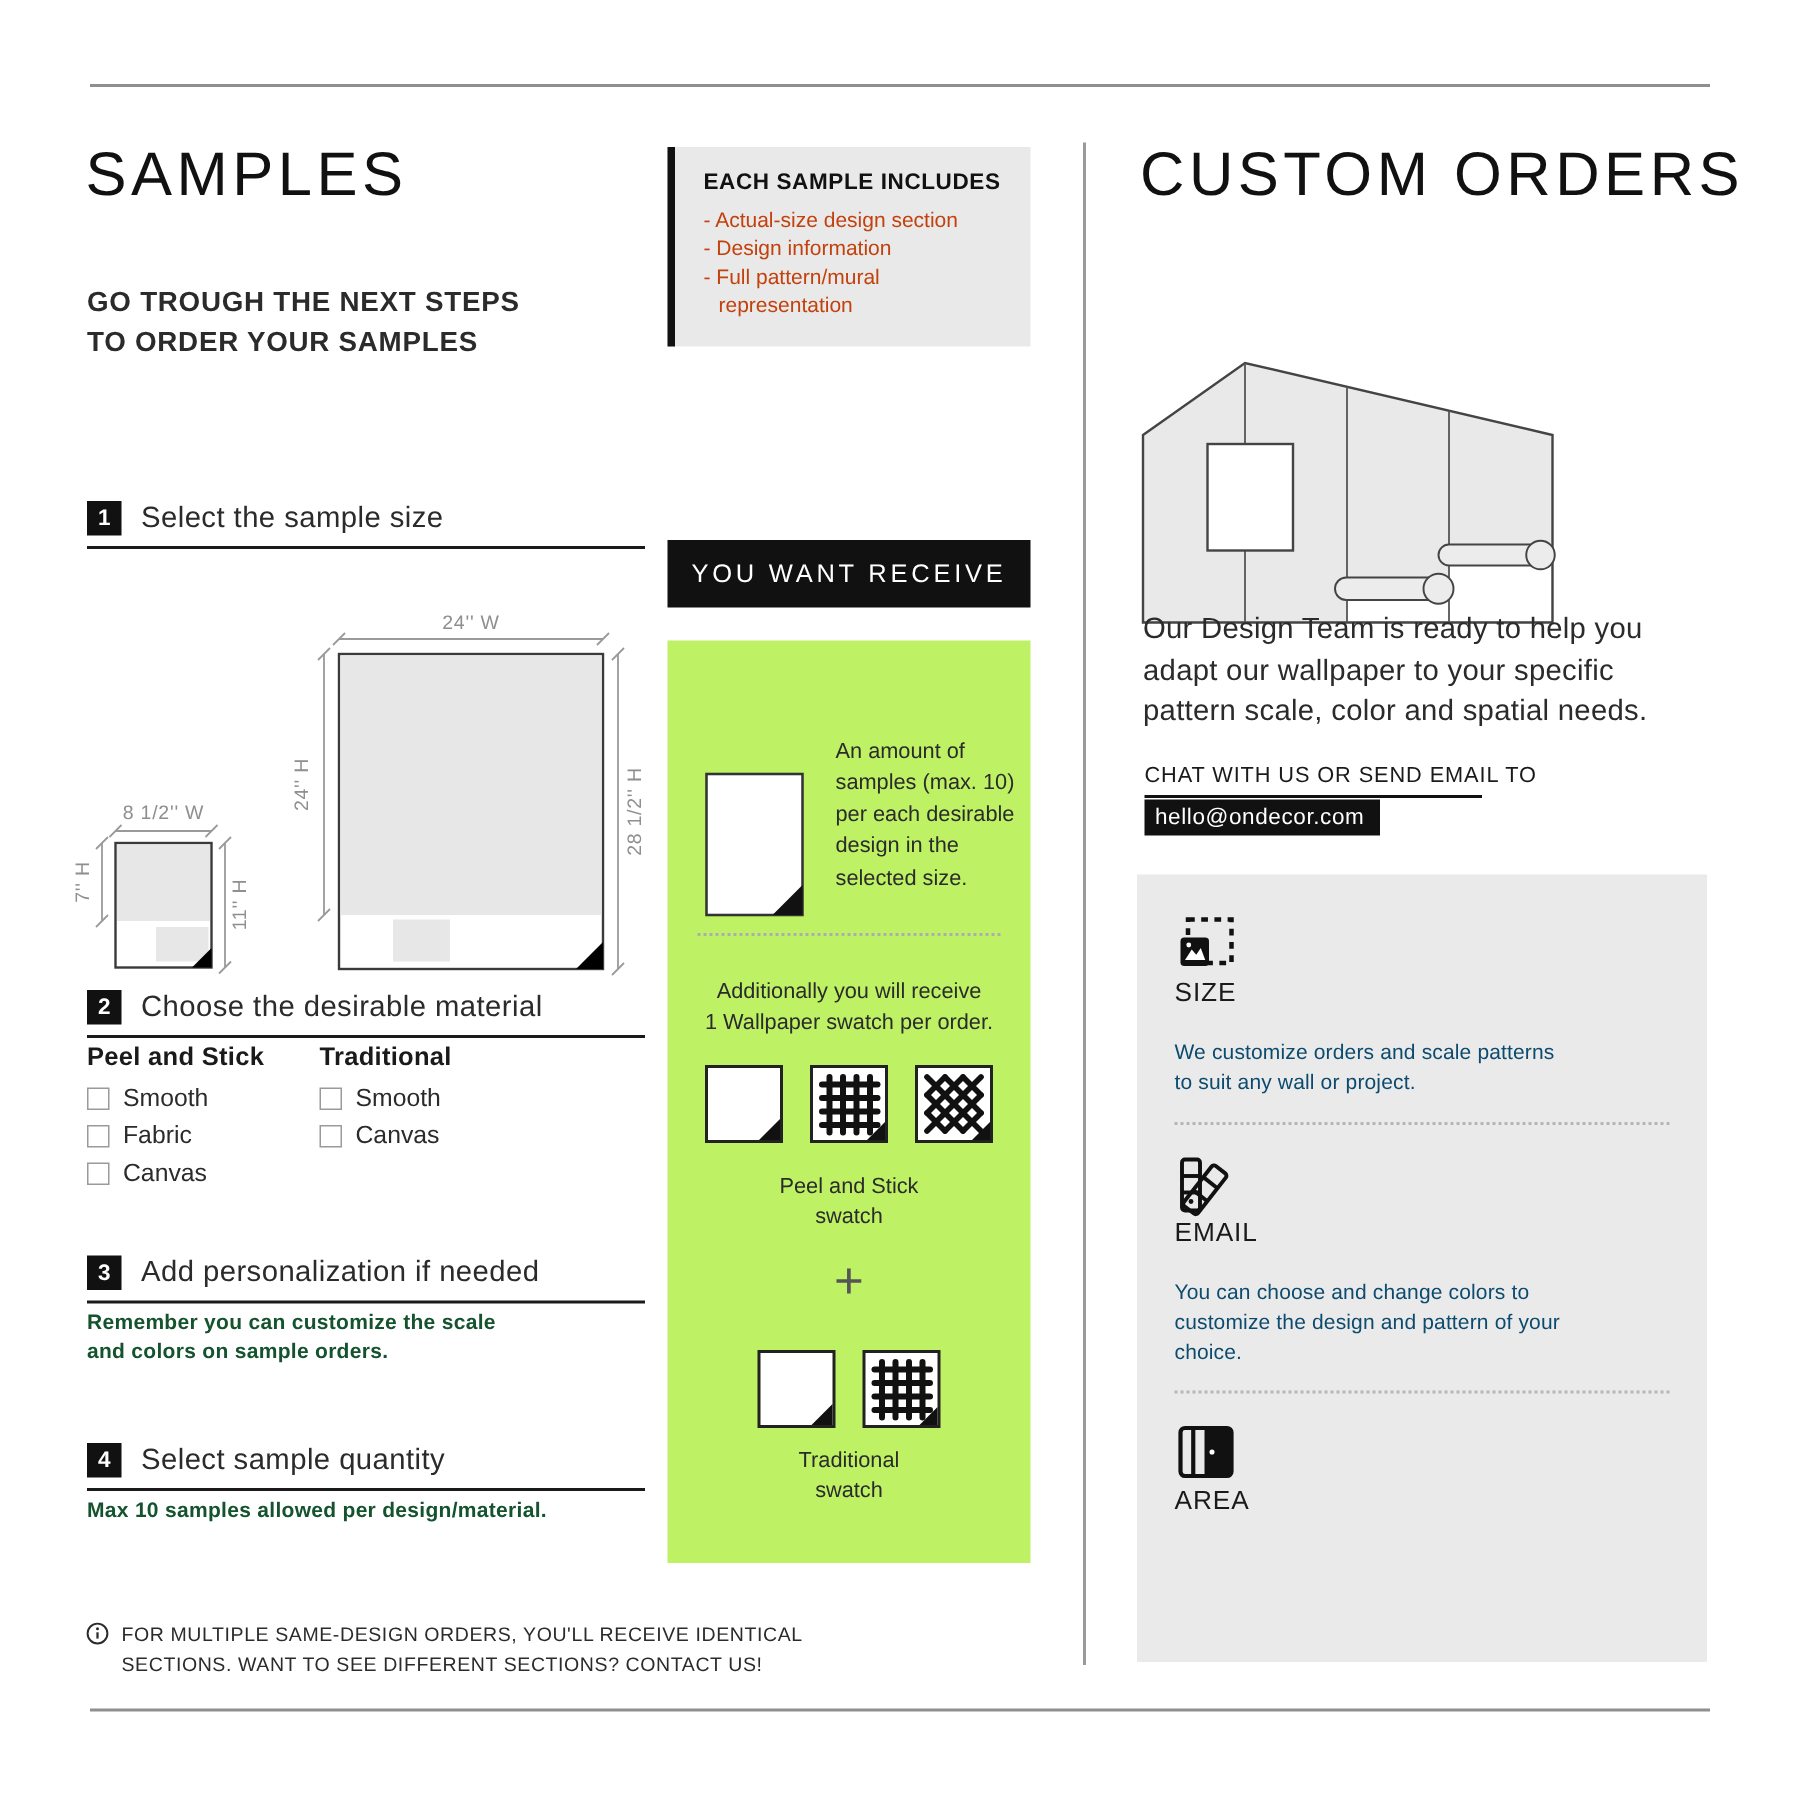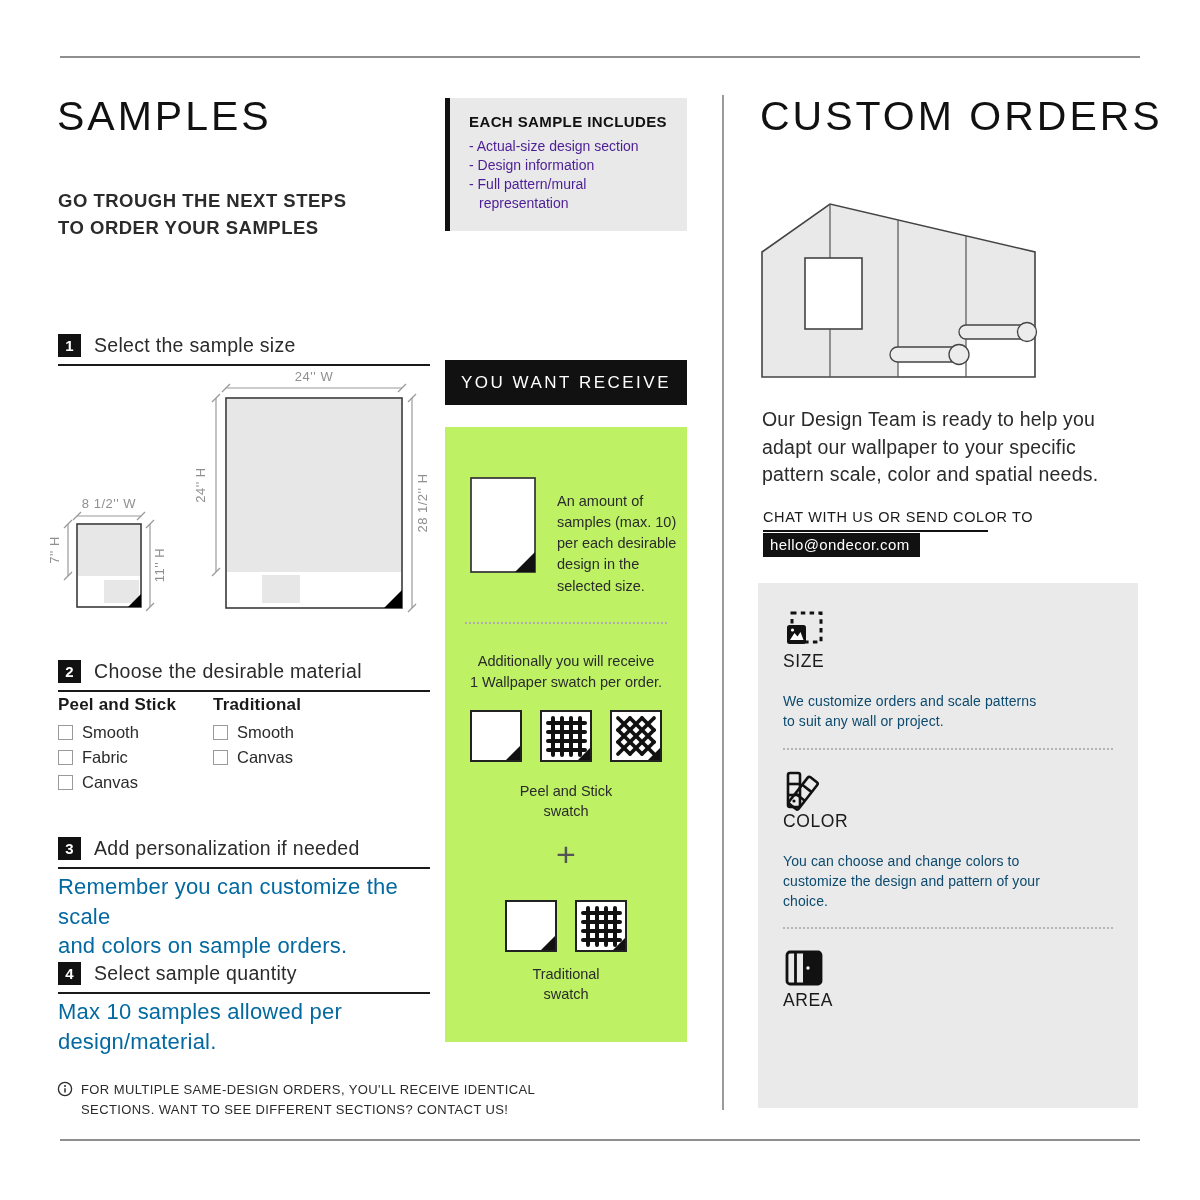--- a/index.html
+++ b/index.html
@@ -1,42 +1,42 @@
 <!DOCTYPE html>
 <html><head>
 <meta charset="utf-8">
 <style>
   html,body{margin:0;padding:0;background:#fff;}
   #page{position:relative;width:1200px;height:1200px;background:#ffffff;
         font-family:"Liberation Sans","DejaVu Sans",sans-serif;color:#222;overflow:hidden;}
-  .abs{position:absolute;}
+  .abs{position:absolute;margin-top:38px;}
   .rule{position:absolute;background:#8f8f8f;height:2px;width:1080px;left:60px;}
   .vdivider{position:absolute;left:722px;top:95px;width:2px;height:1015px;background:#9a9a9a;}
   .big-title{position:absolute;font-size:41px;letter-spacing:3px;color:#111;font-weight:400;}
   .intro{position:absolute;font-size:18.5px;line-height:1.45;letter-spacing:.5px;color:#2b2b2b;white-space:pre-line;font-weight:bold;}
   
   .step-head{position:absolute;left:58px;width:372px;border-bottom:2px solid #1a1a1a;
              padding-bottom:7px;display:flex;align-items:center;gap:13px;}
   .step-num{width:23px;height:23px;background:#111;color:#fff;font-size:15px;font-weight:bold;
             display:flex;align-items:center;justify-content:center;flex:0 0 auto;}
   .step-title{font-size:19.5px;color:#2b2b2b;letter-spacing:.3px;}
-  .step-body{position:absolute;left:58px;font-size:22px;line-height:1.35;letter-spacing:.2px;color:#0369a1;white-space:pre-line;}
+  .step-body{position:absolute;left:58px;font-size:14px;line-height:1.35;letter-spacing:.2px;color:#14532d;white-space:pre-line;font-weight:bold;}
   
   .mat-col{position:absolute;top:695px;}
   .mat-title{font-size:17px;font-weight:bold;color:#1a1a1a;margin-bottom:8px;letter-spacing:.2px;}
   .mat-item{font-size:16.5px;color:#2b2b2b;margin-bottom:6px;display:flex;align-items:center;gap:9px;}
   .cbx{width:13px;height:13px;border:1.5px solid #9a9a9a;background:#fff;flex:0 0 auto;}
   
   .footnote{position:absolute;left:57px;top:1080px;display:flex;gap:8px;align-items:flex-start;}
   .footnote-text{font-size:13px;line-height:1.55;letter-spacing:.4px;color:#2b2b2b;white-space:pre-line;}
   
   .includes-box{position:absolute;left:445px;top:98px;width:242px;height:133px;background:#e9e9e9;
                 border-left:5px solid #111;box-sizing:border-box;padding:15px 12px 12px 19px;}
   .includes-title{font-size:15px;font-weight:bold;letter-spacing:.4px;color:#111;margin-bottom:7px;}
-  .inc-item{font-size:14px;line-height:1.35;color:#4c1d95;padding-left:10px;text-indent:-10px;white-space:pre-line;}
+  .inc-item{font-size:14px;line-height:1.35;color:#c2410c;padding-left:10px;text-indent:-10px;white-space:pre-line;}
   .receive-header{position:absolute;left:445px;top:360px;width:242px;height:45px;background:#111;color:#fff;
                   display:flex;align-items:center;justify-content:center;font-size:17px;letter-spacing:2.5px;}
   .receive-panel{position:absolute;left:445px;top:427px;width:242px;height:615px;background:#bef264;}
   .samples-text{position:absolute;left:112px;top:64px;width:126px;font-size:14.5px;line-height:1.46;color:#2b2b2b;white-space:pre-line;}
   .dotted-div{position:absolute;left:20px;top:195px;width:202px;border-top:2px dotted #adadad;}
   .additional-text{position:absolute;left:8px;top:224px;width:226px;text-align:center;font-size:14.5px;line-height:1.45;color:#2b2b2b;white-space:pre-line;}
   .swatch-row{position:absolute;left:0;width:242px;display:flex;justify-content:center;gap:18px;}
   .swatch-label{position:absolute;left:0;width:242px;text-align:center;font-size:14.5px;line-height:1.35;color:#2b2b2b;white-space:pre-line;}
   .plus-sign{position:absolute;left:0;width:242px;text-align:center;font-size:34px;color:#555;font-weight:400;}
   
@@ -303,21 +303,21 @@
         <rect x="133" y="155" width="72" height="15" rx="7.5" fill="#ececec" stroke="#444" stroke-width="1.3"></rect>
         <circle cx="202" cy="162.5" r="10" fill="#ececec" stroke="#444" stroke-width="1.3"></circle>
       </g>
     </svg>
   </div>
 
   <div class="right-intro">Our Design Team is ready to help you
 adapt our wallpaper to your specific
 pattern scale, color and spatial needs.</div>
 
-  <div class="chat-label">CHAT WITH US OR SEND COLOR TO</div>
+  <div class="chat-label">CHAT WITH US OR SEND EMAIL TO</div>
   <div class="chat-underline"></div>
   <div class="email-badge">hello@ondecor.com</div>
 
   <div class="features-box">
 
     <div>
       <span>
         <svg width="42" height="42" viewBox="0 0 42 42">
           <rect x="9" y="4" width="29" height="29" fill="none" stroke="#111" stroke-width="3" stroke-dasharray="4.5 4.3"></rect>
           <rect x="4" y="16" width="19" height="19" rx="2.5" fill="#111"></rect>
@@ -340,21 +340,21 @@
             <line x1="5" y1="26" x2="17" y2="26"></line>
             <g transform="rotate(38 11 36)">
               <rect x="5" y="4" width="12" height="34" rx="2"></rect>
               <line x1="5" y1="15" x2="17" y2="15"></line>
               <line x1="5" y1="26" x2="17" y2="26"></line>
             </g>
           </g>
           <circle cx="11" cy="32" r="1.6" fill="#111"></circle>
         </svg>
       </span>
-      <div class="feature-title">COLOR</div>
+      <div class="feature-title">EMAIL</div>
       <div class="feature-body">You can choose and change colors to
 customize the design and pattern of your
 choice.</div>
     </div>
     <div class="feature-div"></div>
 
     <div>
       <span>
         <svg width="42" height="42" viewBox="0 0 42 42">
           <rect x="4" y="4" width="34" height="32" rx="3" fill="none" stroke="#111" stroke-width="2.8"></rect>

